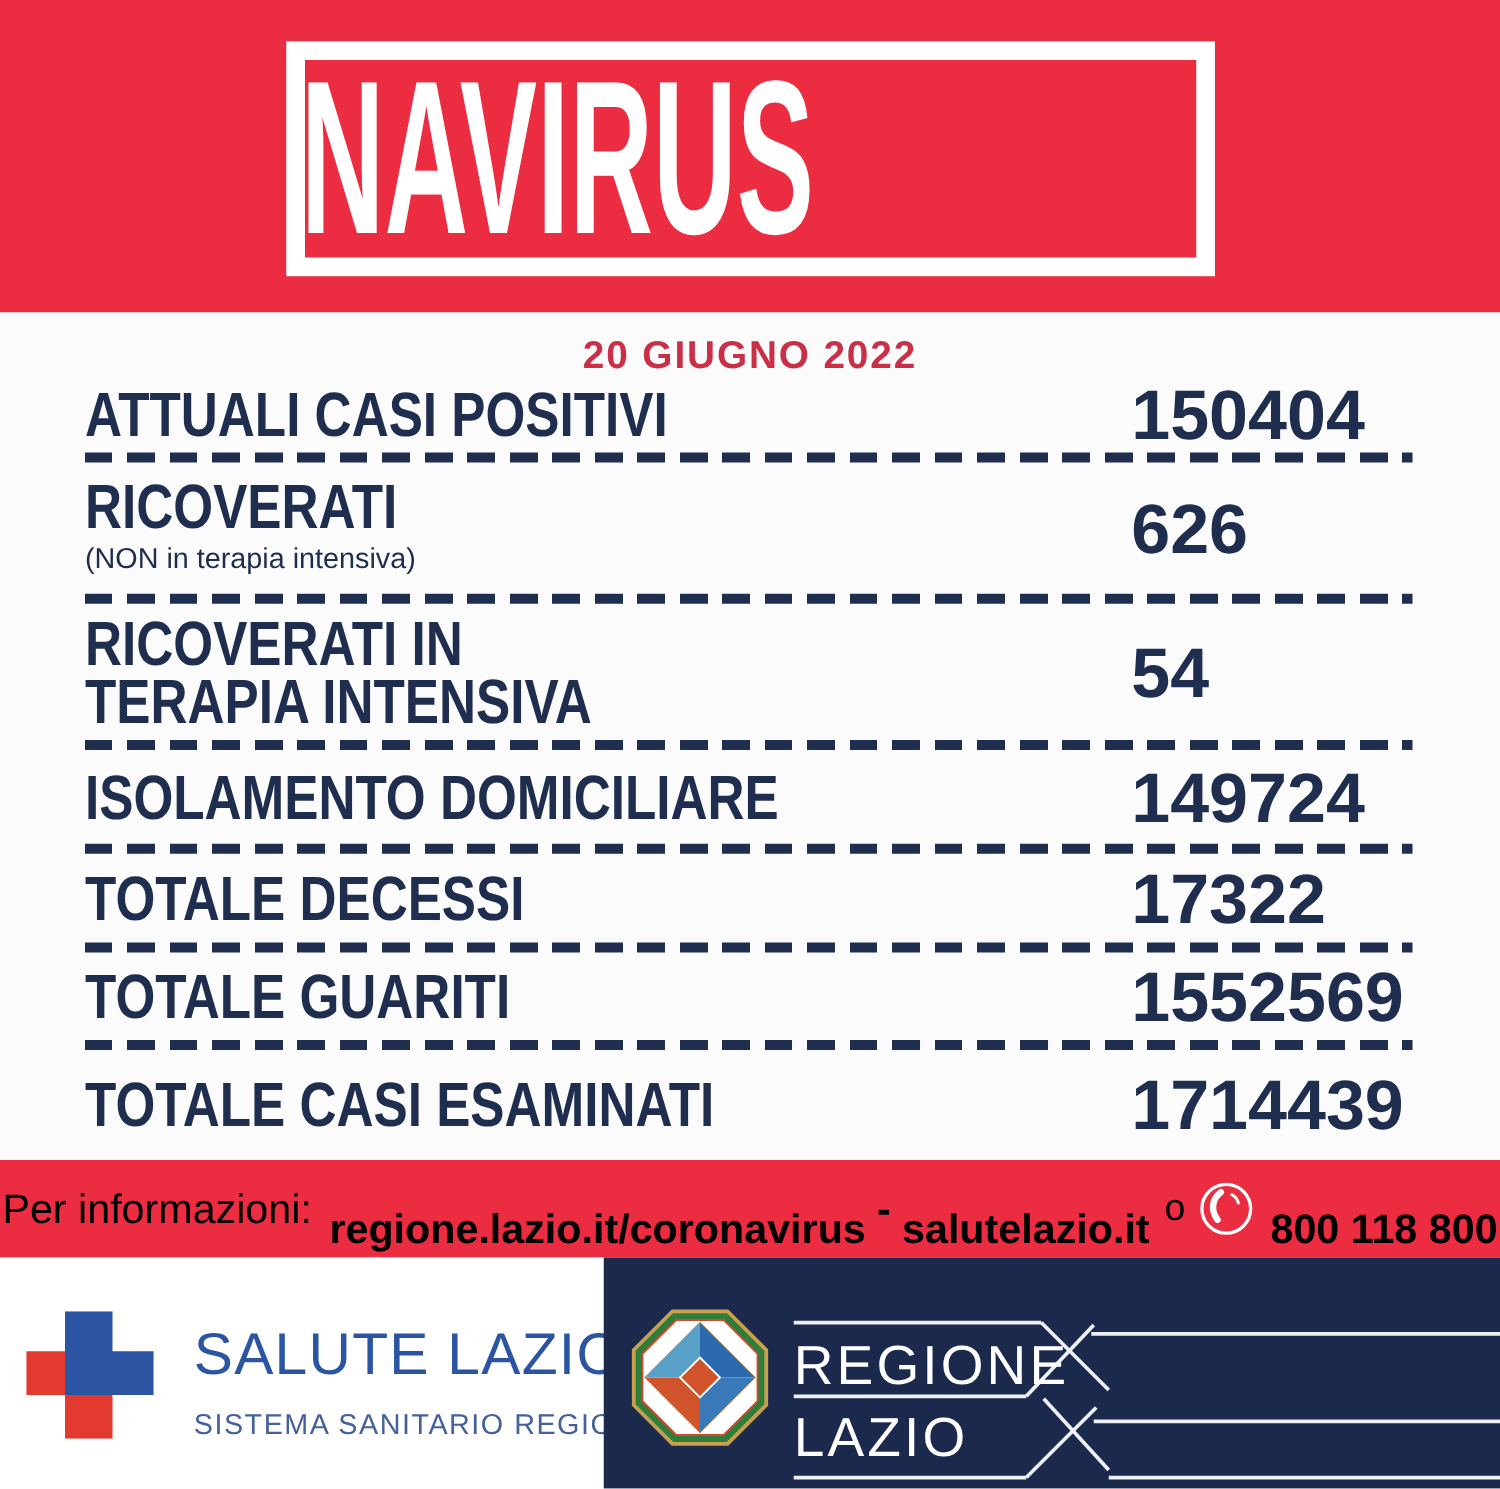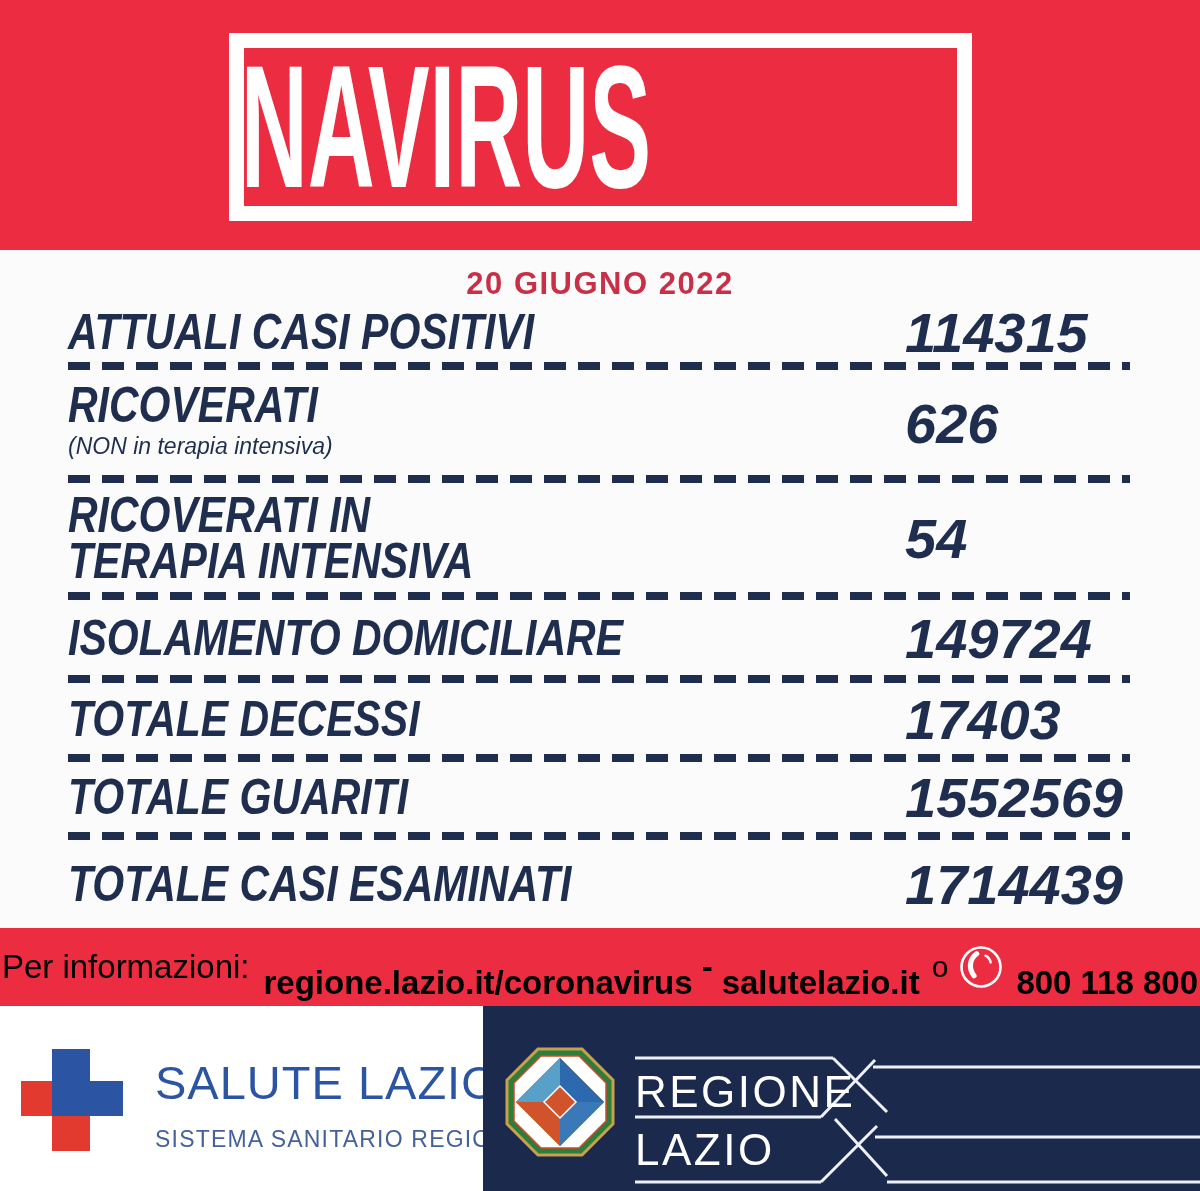--- a/index.html
+++ b/index.html
@@ -36,21 +36,21 @@
     letter-spacing:0px;
   }
   
   .body{height:678px;background:#fbfbfb;}
   .date{
     padding-top:16px;height:36px;
     text-align:center;
     color:var(--date-red,#c92f47);
     font-weight:bold;font-size:31px;letter-spacing:1.5px;
   }
-  .stats{padding:0 70px 0 68px;color:var(--navy-text,#1f2e4e);font-style:italic;}
+  .stats{padding:0 70px 0 68px;color:var(--navy-text,#1f2e4e);}
   .row{position:relative;display:flex;flex-direction:column;justify-content:center;}
   .row-label{
     font-weight:bold;font-size:50px;line-height:46px;
     transform:scaleX(0.82);transform-origin:left center;
     white-space:nowrap;letter-spacing:0;
   }
   .row-label:empty,.row-sublabel:empty{display:none;}
   .row-sublabel{
     font-weight:normal;font-size:23px;line-height:36px;
     white-space:nowrap;letter-spacing:0;
@@ -117,21 +117,21 @@
     </div>
   </header>
 
   <div class="body">
     <div class="date">20 GIUGNO 2022</div>
 
     <div class="stats">
 
       <div class="row r1">
         <div class="row-label">ATTUALI CASI POSITIVI</div>
-        <div class="row-value">114315</div>
+        <div class="row-value">150404</div>
       </div>
       <div class="dashes"></div>
 
       <div class="row r2">
         <div class="row-label">RICOVERATI</div>
         <div class="row-sublabel">(NON in terapia intensiva)</div>
         <div class="row-value">626</div>
       </div>
       <div class="dashes"></div>
 
@@ -143,21 +143,21 @@
       <div class="dashes"></div>
 
       <div class="row r4">
         <div class="row-label">ISOLAMENTO DOMICILIARE</div>
         <div class="row-value">149724</div>
       </div>
       <div class="dashes"></div>
 
       <div class="row r5">
         <div class="row-label">TOTALE DECESSI</div>
-        <div class="row-value">17403</div>
+        <div class="row-value">17322</div>
       </div>
       <div class="dashes"></div>
 
       <div class="row r6">
         <div class="row-label">TOTALE GUARITI</div>
         <div class="row-value">1552569</div>
       </div>
       <div class="dashes"></div>
 
       <div class="row r7">

